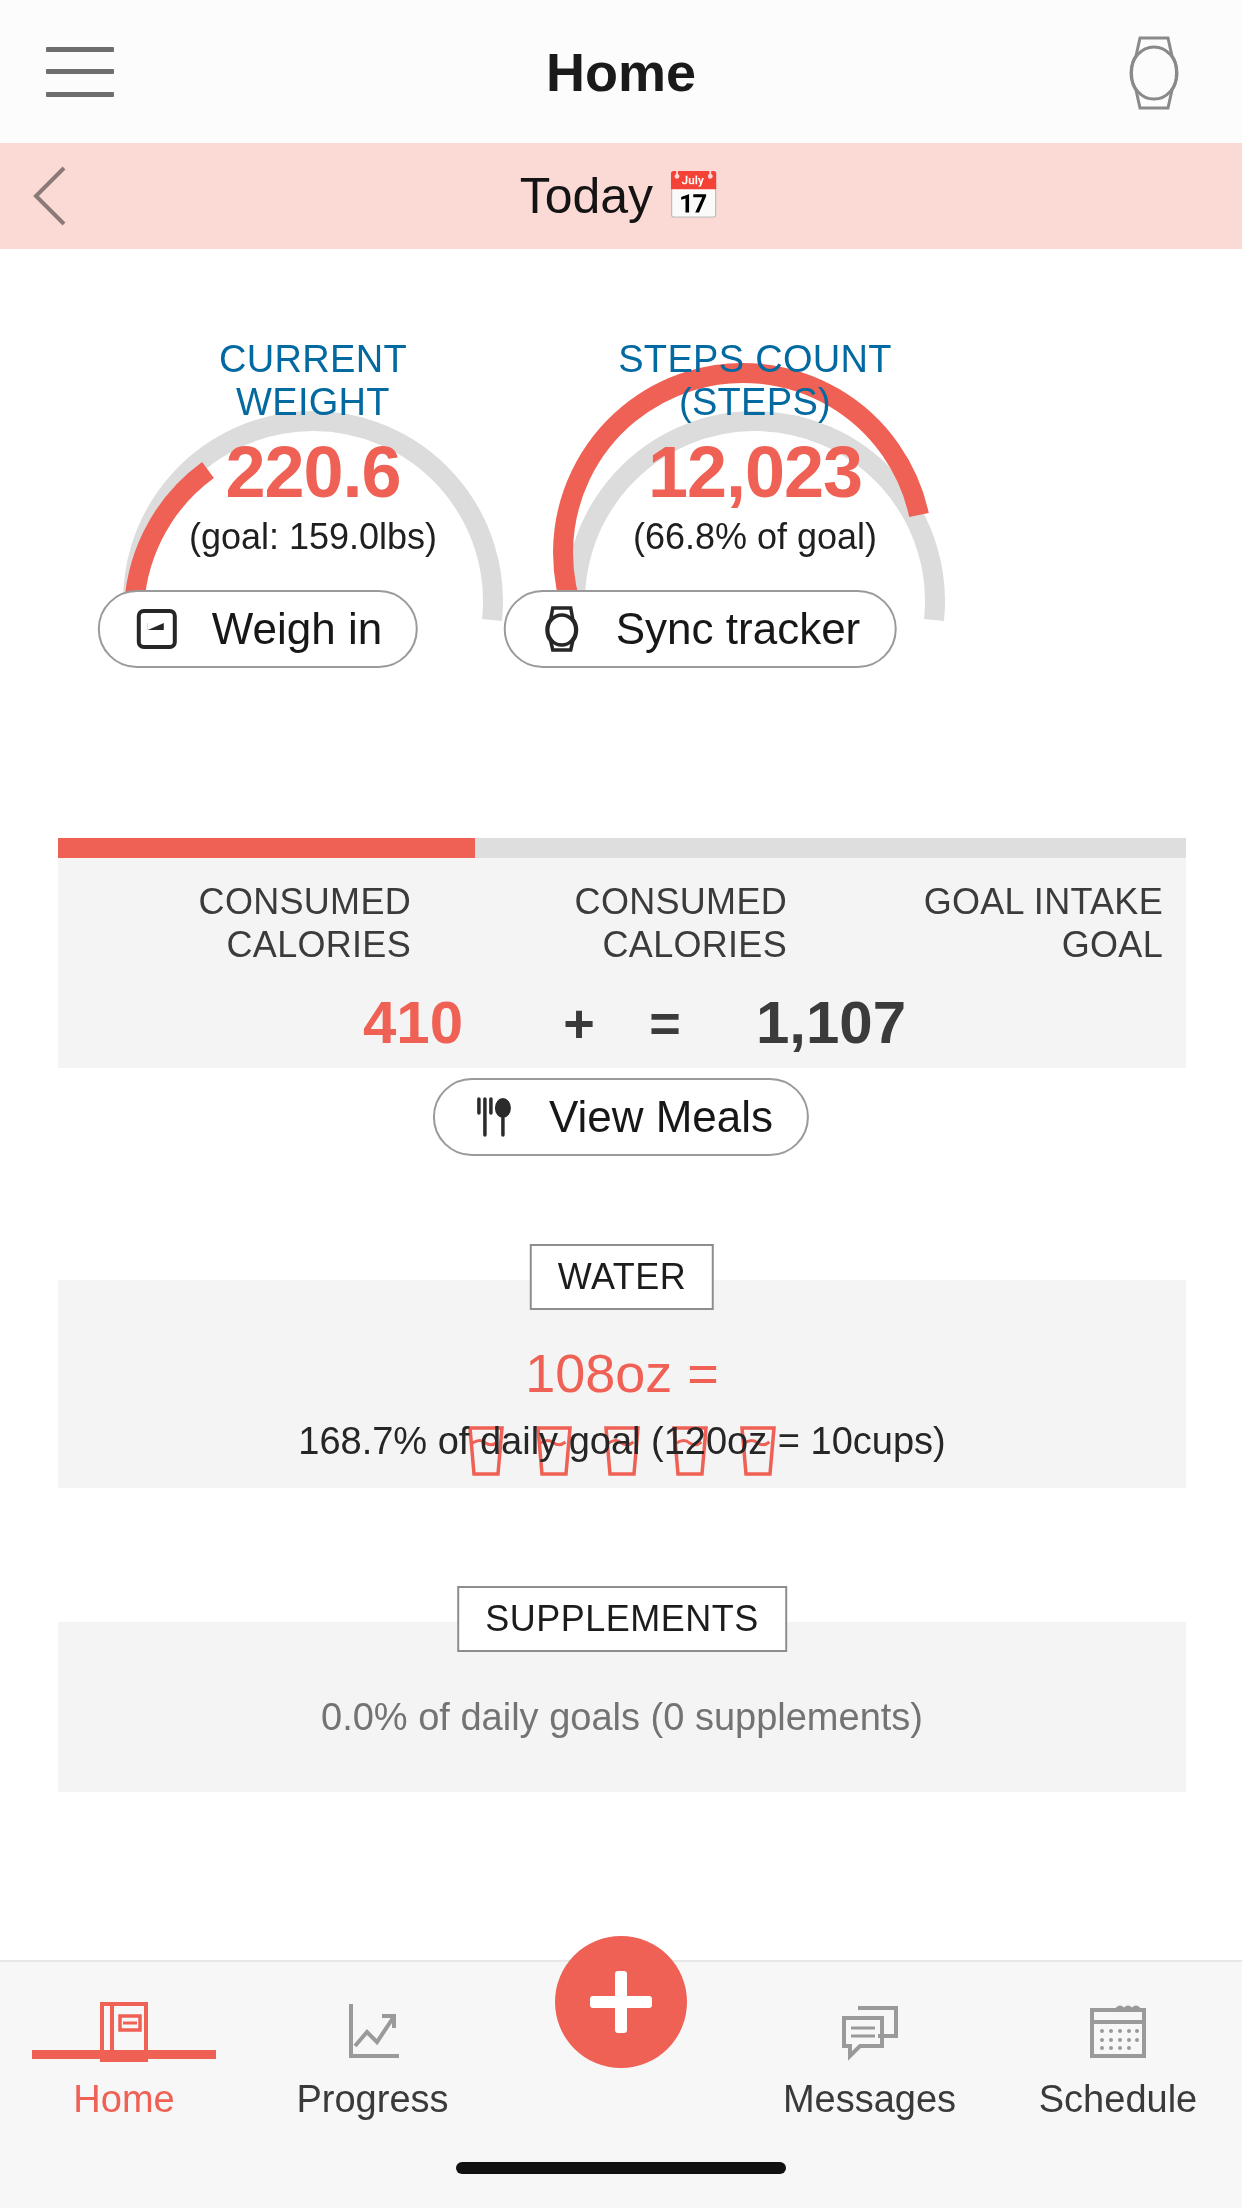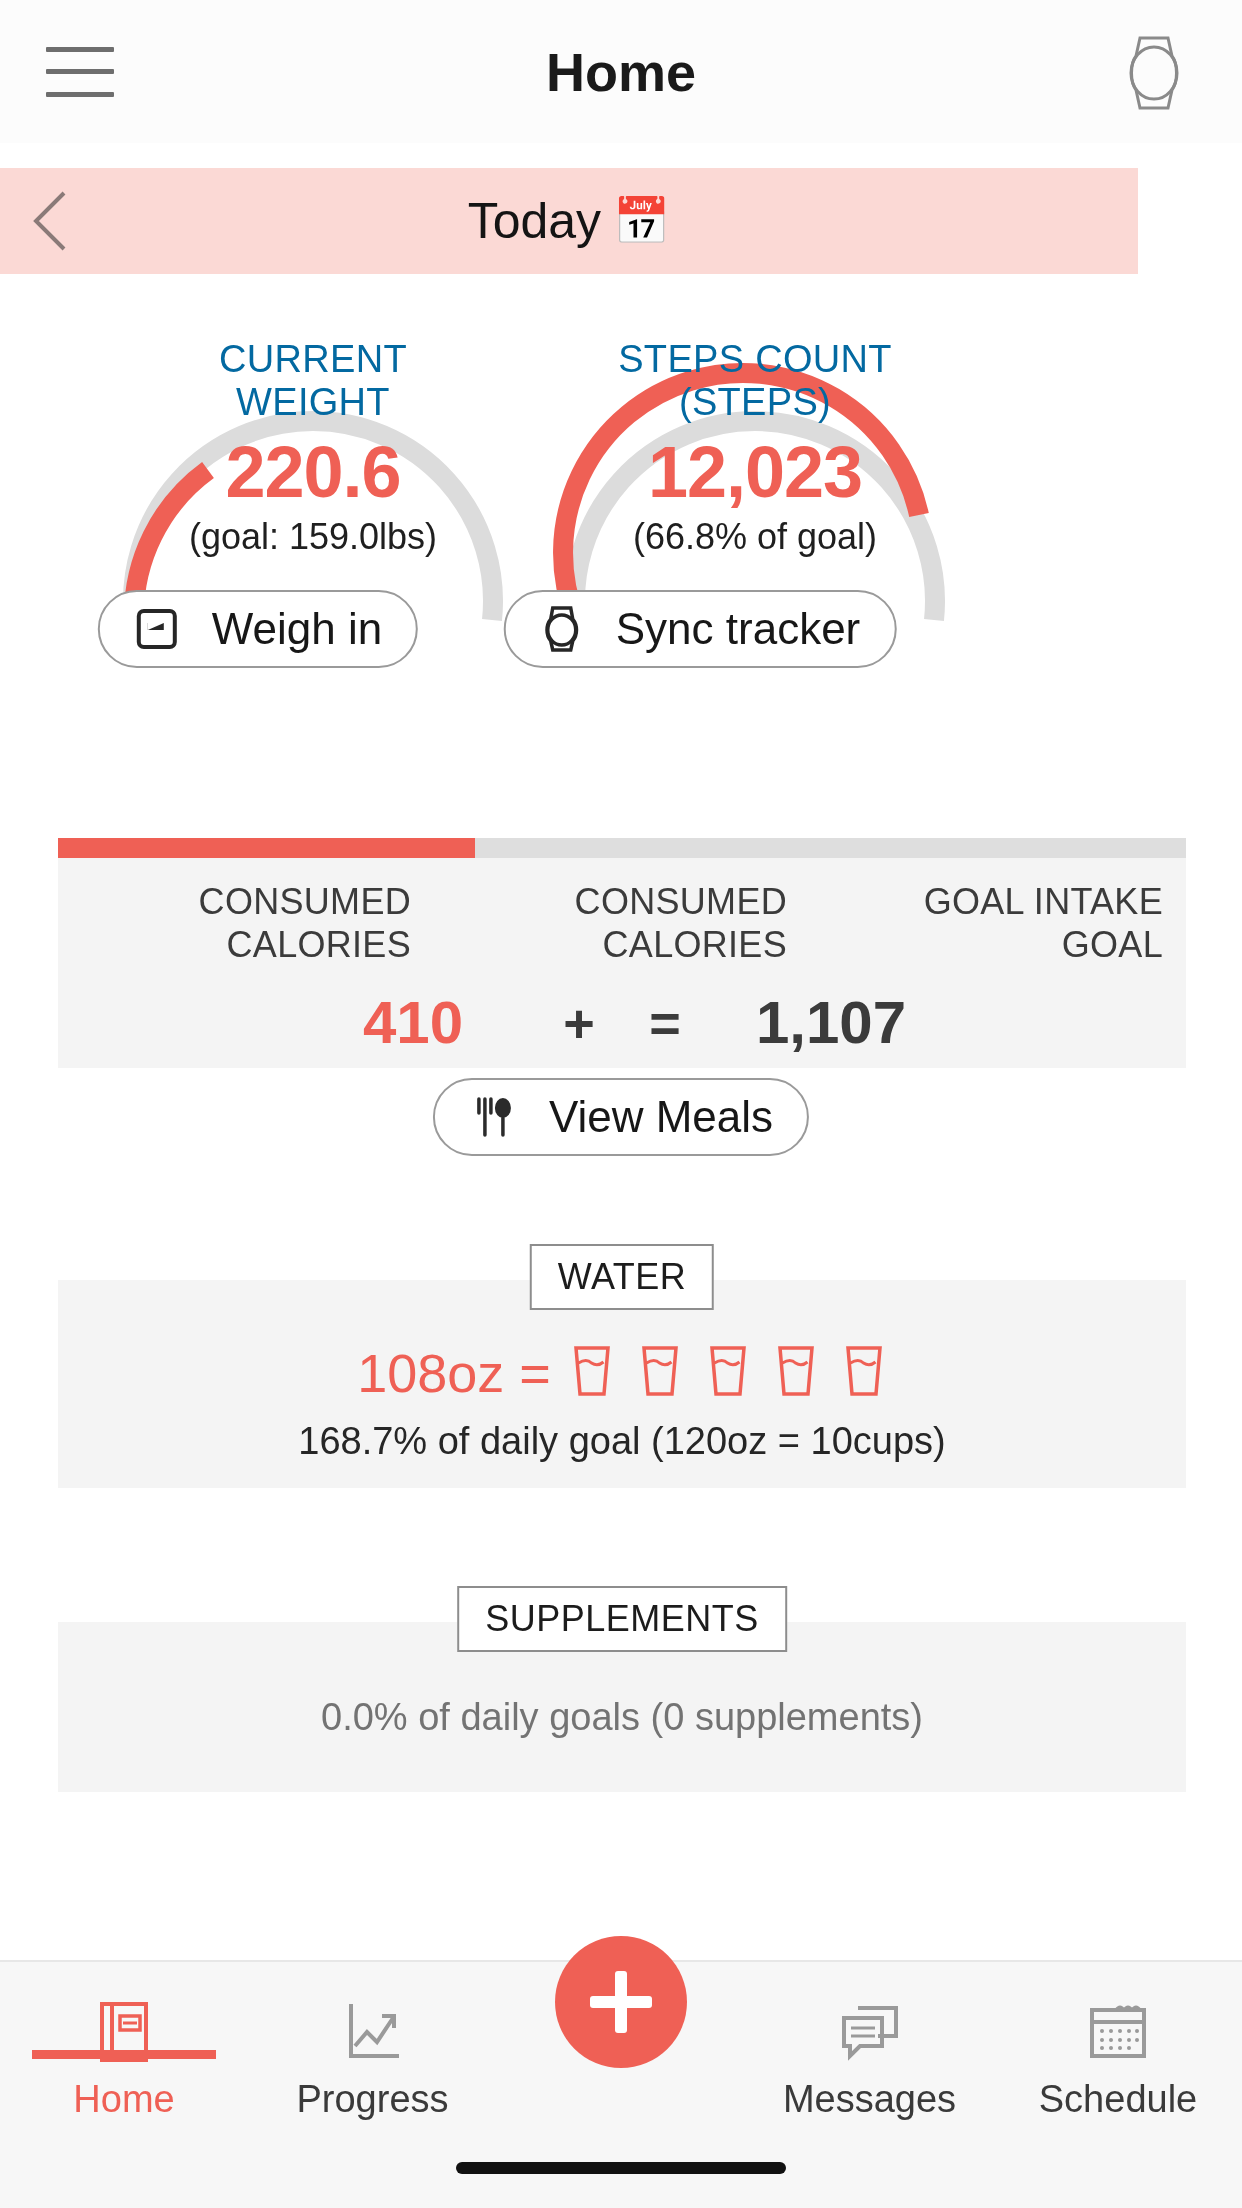--- a/index.html
+++ b/index.html
@@ -26,22 +26,22 @@
     position:absolute; left:0; width:1242px; text-align:center;
     font-size:54px; font-weight:700; color:#1a1a1a; letter-spacing:0px;
   }
   .tracker-icon {
     position:absolute; right:52px; top:50%; transform:translateY(-50%);
     width:72px; height:84px;
   }
 
   
   .datebar {
-    position:absolute; top:143px; left:0; width:1138px; height:106px;
-    background:#fbd9d5; display:flex; align-items:center; justify-content:center;margin-top:25px;
+    position:absolute; top:143px; left:0; width:1242px; height:106px;
+    background:#fbd9d5; display:flex; align-items:center; justify-content:center;
   }
   .datebar-back {
     position:absolute; left:22px; top:50%; transform:translateY(-50%);
     width:60px; height:72px; cursor:pointer;
   }
   .datebar-label {
     font-size:50px; color:#141414; font-weight:400;
     display:flex; align-items:center; gap:12px;
   }
   .cal-glyph { font-size:46px; line-height:1; }
@@ -103,21 +103,21 @@
   
   .sec-card { position:absolute; left:58px; width:1128px; background:#f4f4f4; }
   .sec-badge {
     position:absolute; left:50%; transform:translateX(-50%); top:-36px;
     background:#fff; border:2px solid #8d8d8d; padding:10px 26px;
     font-size:36px; color:#1c1c1c; letter-spacing:0.5px; white-space:nowrap;
   }
   .water-card { top:1280px; height:208px; }
   .water-row {
     position:absolute; top:62px; left:0; width:1128px;
-    display:flex; align-items:center; justify-content:center; gap:18px;
+    display:flex; align-items:center; justify-content:center; gap:18px;flex-direction:column;
   }
   .water-amount { font-size:54px; color:#ef6055; font-weight:400; }
   .glass-row { display:flex; gap:22px; align-items:center; }
   .water-sub {
     position:absolute; top:140px; left:0; width:1128px; text-align:center;
     font-size:38px; color:#262626;
   }
   .supp-card { top:1622px; height:170px; }
   .supp-sub {
     position:absolute; top:74px; left:0; width:1128px; text-align:center;

